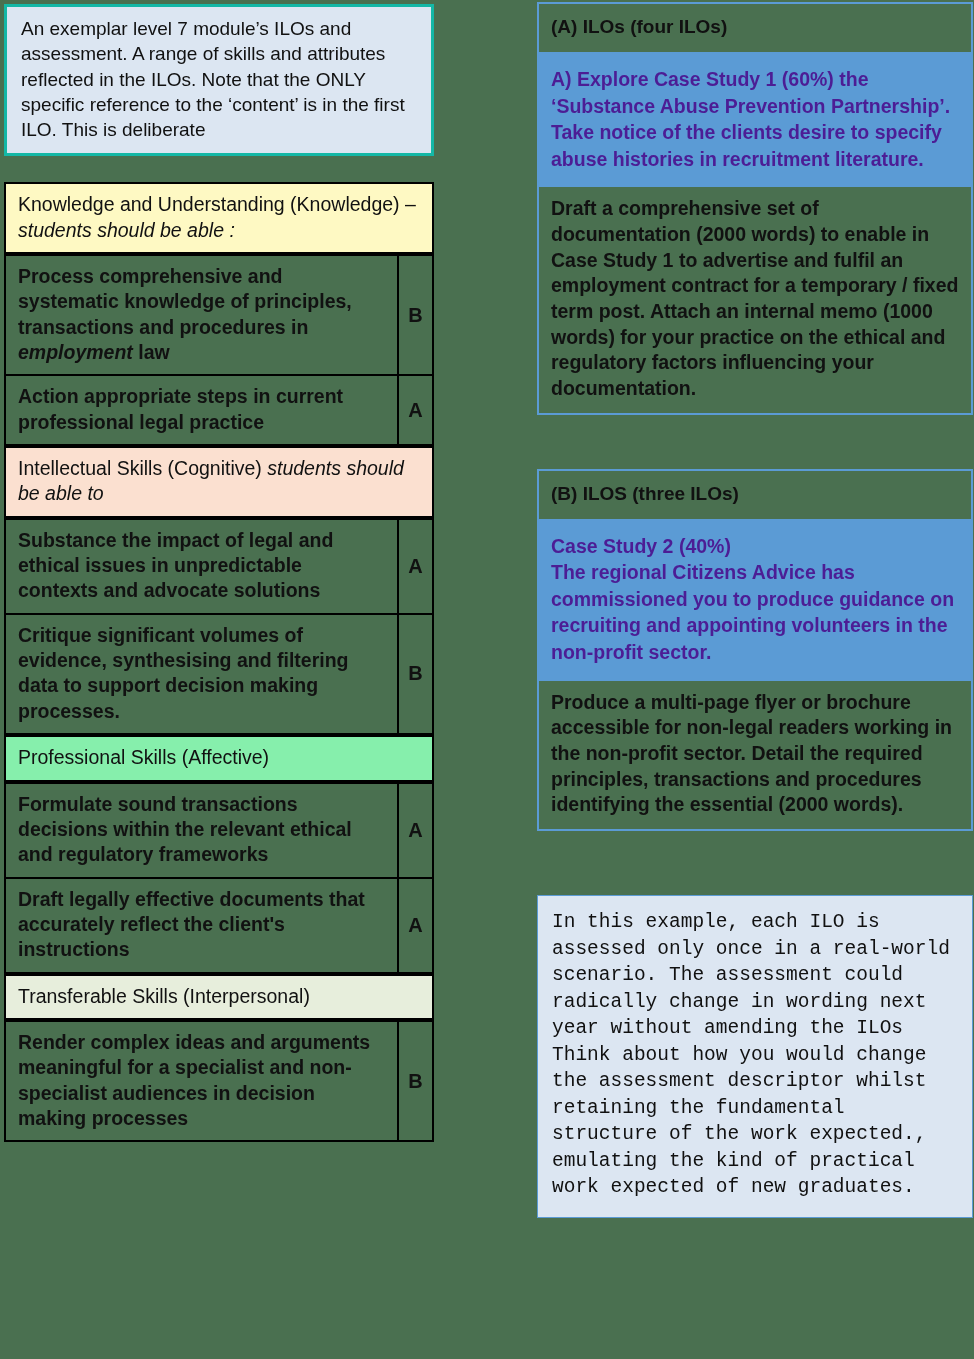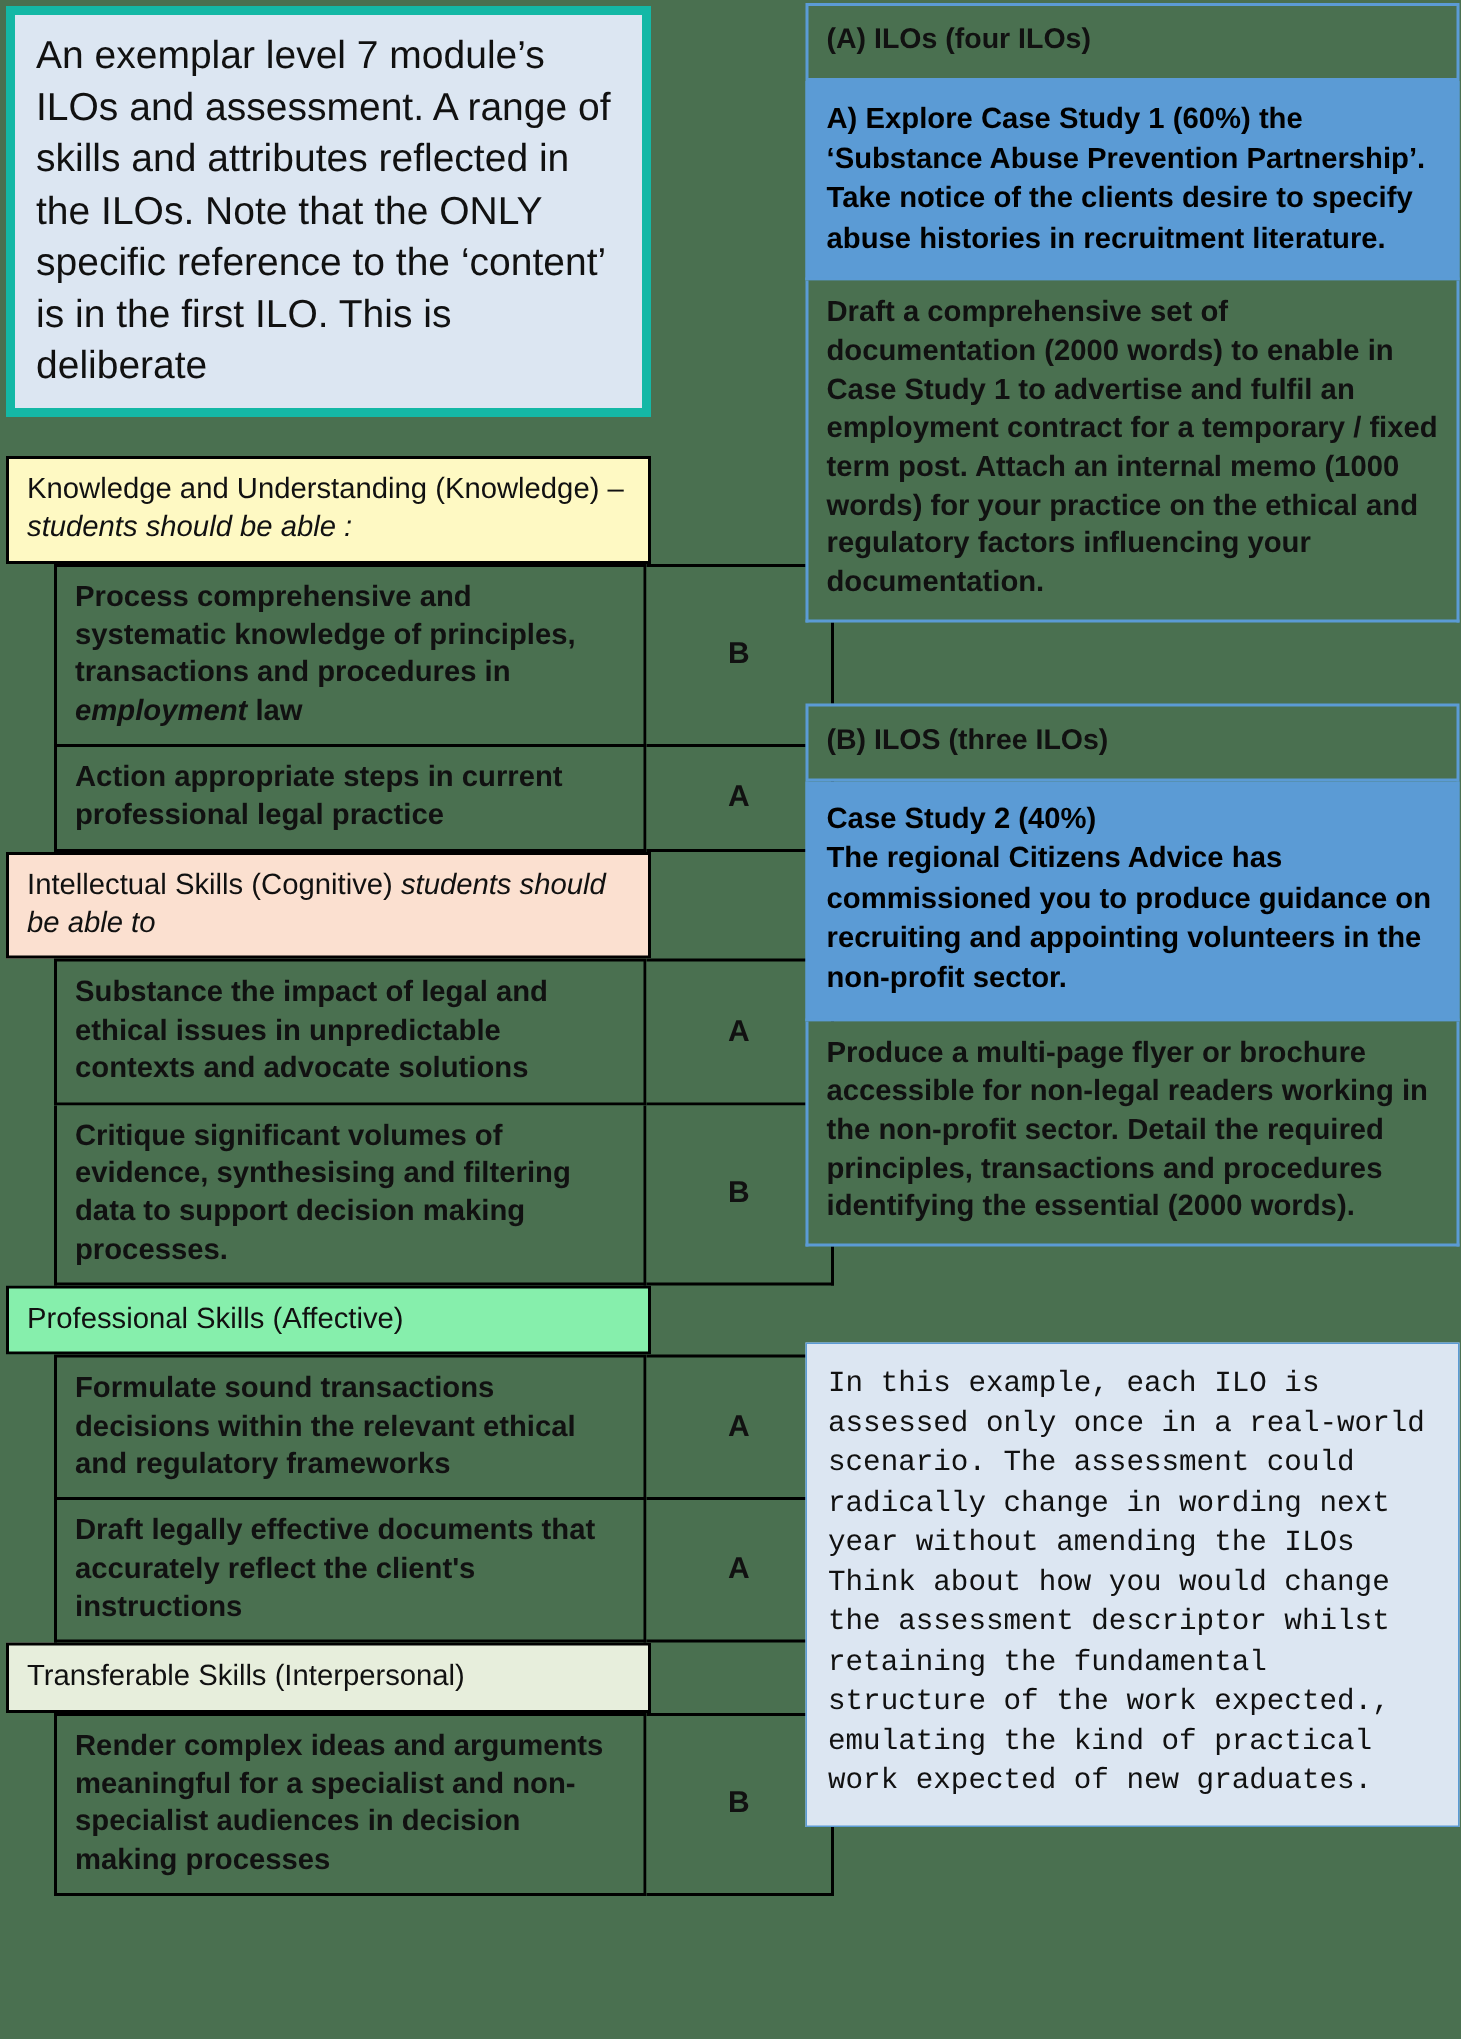--- a/index.html
+++ b/index.html
@@ -20,23 +20,23 @@
   
   .left-col {
     position: absolute;
     left: 4px;
     top: 4px;
     width: 430px;
   }
 
   .note-box {
     background: #dce6f2;
-    border: 6px solid #14b8a6;
+    border: 3px solid #14b8a6;
     padding: 9px 12px 11px 14px;
-    font-size: 26px;
+    font-size: 19px;
     line-height: 1.33;
     color: #111;
   }
 
   .ilo-table {
     margin-top: 26px;
   }
 
   .cat-header {
     border: 2.5px solid #000;
@@ -48,23 +48,22 @@
   }
   .cat-header.knowledge      { background: #fef9c3; }
   .cat-header.cognitive      { background: #fbe0d0; }
   .cat-header.affective      { background: #86efac; }
   .cat-header.psychomotor    { background: #a624a6; }
   .cat-header.interpersonal  { background: #e7eedc; }
   .cat-header .ital { font-style: italic; }
 
   .ilo-row {
     display: flex;
-    width: 520px;
+    width: 430px;
     align-items: stretch;
-    margin-left: 32px;
   }
   .ilo-text {
     flex: 0 0 395px;
     width: 395px;
     border: 2.5px solid #000;
     border-top-width: 2.5px;
     background: #4a7050;
     padding: 8px 12px 9px 12px;
     font-size: 19.5px;
     line-height: 1.30;
@@ -107,21 +106,21 @@
     color: #111;
   }
   .sect-brief {
     background: #5b9bd5;
     border: 2px solid #5b9bd5;
     border-top: 0;
     padding: 12px 10px 13px 12px;
     font-size: 19.5px;
     font-weight: 800;
     line-height: 1.36;
-    color: #000000;
+    color: #4c1d95;
   }
   .sect-task {
     background: #4a7050;
     border: 2px solid #5b9bd5;
     border-top: 0;
     padding: 9px 10px 11px 12px;
     font-size: 19.5px;
     font-weight: 700;
     line-height: 1.32;
     color: #111;

